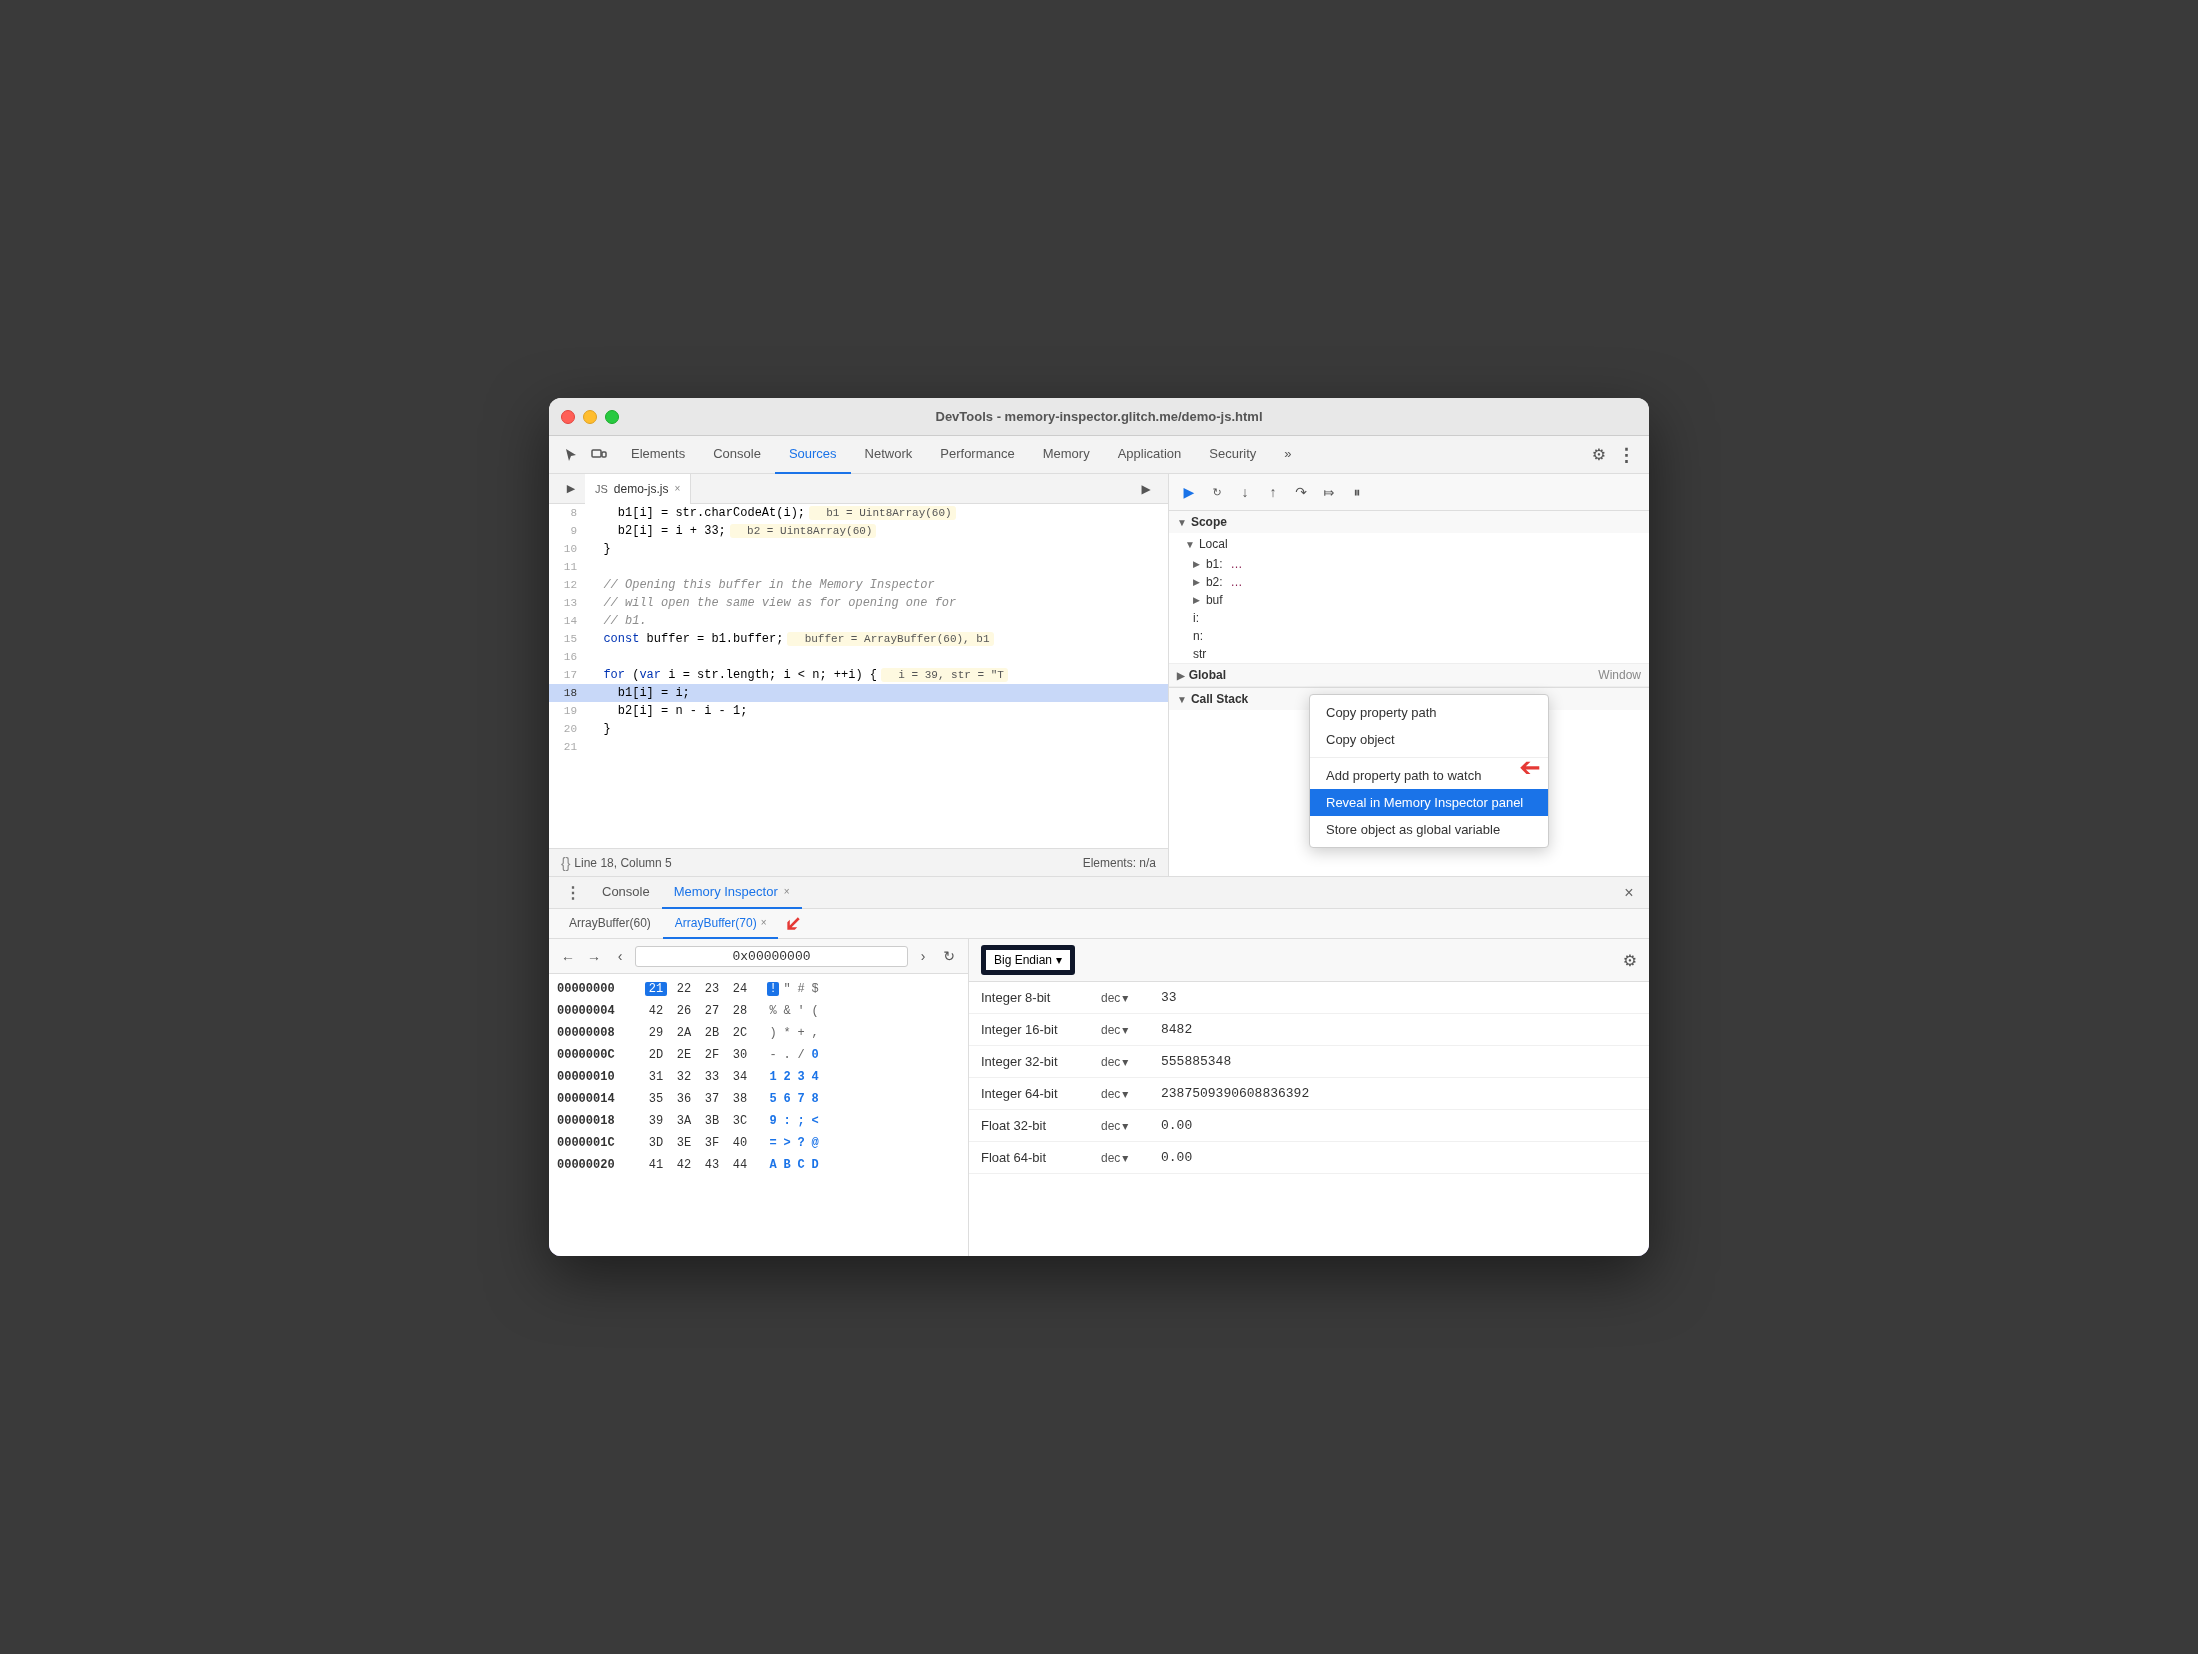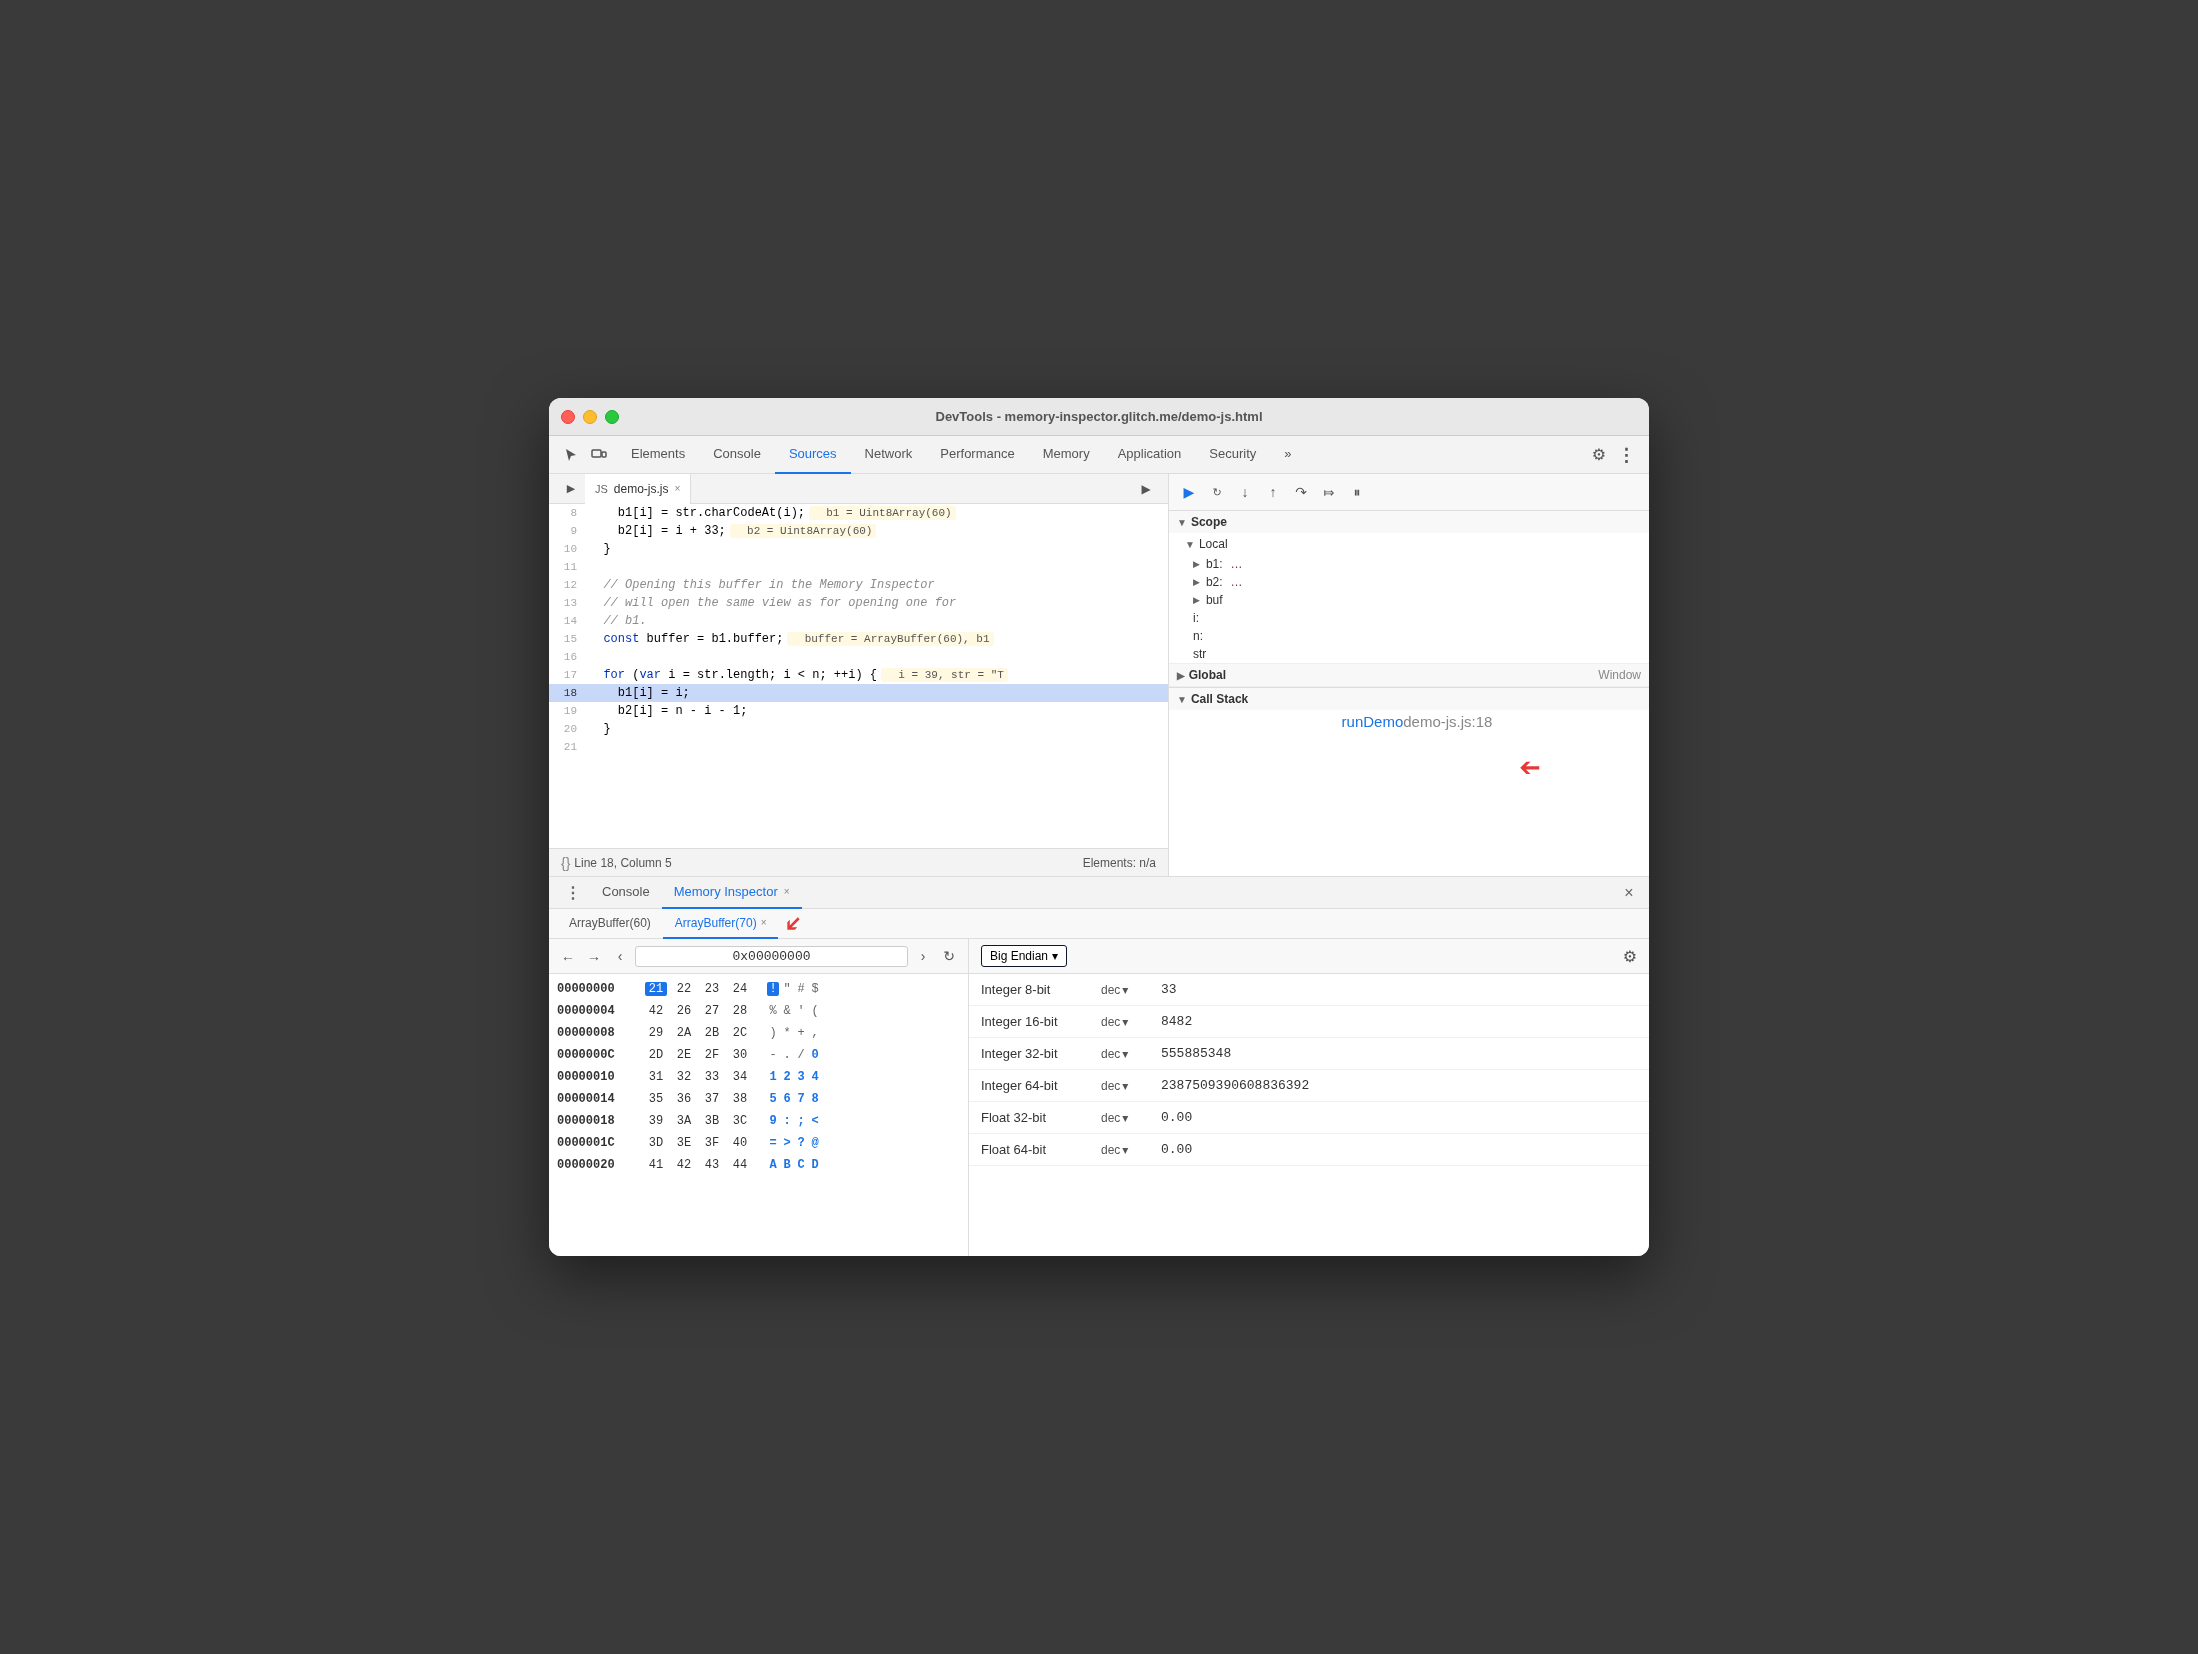--- a/index.html
+++ b/index.html
@@ -514,21 +514,21 @@
       align-items: center;
       padding: 6px 12px;
       border-bottom: 1px solid #ddd;
       background: #f8f8f8;
     }
     .endian-select {
       display: flex;
       align-items: center;
       gap: 4px;
       padding: 3px 8px;
-      border: 1px solid #0f172a;
+      border: 5px solid #0f172a;
       border-radius: 3px;
       font-size: 12px;
       cursor: pointer;
       background: #fff;
     }
     .interp-gear {
       margin-left: auto;
       font-size: 16px;
       color: #555;
       cursor: pointer;
@@ -774,20 +774,28 @@
               <span class="triangle">▼</span>
               <span>Call Stack</span>
             </div>
             <div class="callstack-item">
               <span class="callstack-fn">runDemo</span>
               <span class="callstack-loc">demo-js.js:18</span>
             </div>
           </div>
         </div>
 
+        <div class="context-menu">
+          <div class="ctx-item">Copy property path</div>
+          <div class="ctx-item">Copy object</div>
+          <div class="ctx-divider"></div>
+          <div class="ctx-item">Add property path to watch</div>
+          <div class="ctx-item highlighted">Reveal in Memory Inspector panel</div>
+          <div class="ctx-item">Store object as global variable</div>
+        </div>
 
         <div class="arrow-indicator" style="position:absolute; top:278px; right:108px; font-size:26px; color:#e53935; z-index:102; transform:scaleX(-1);">➔</div>
       </div>
     </div>
 
     <div class="bottom-panel">
 
       <div class="bottom-tabs">
         <div class="three-dots-btn">⋮</div>
         <div class="bottom-tab">Console</div>

